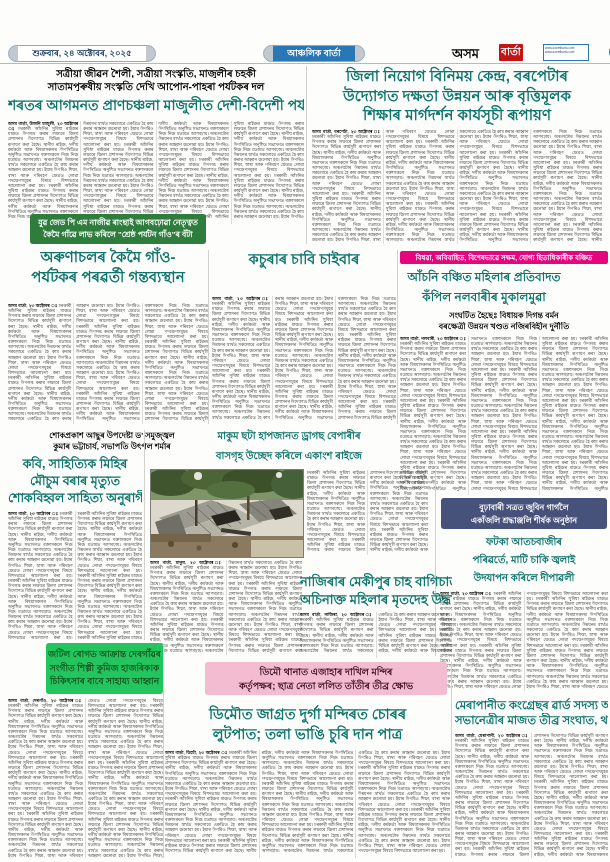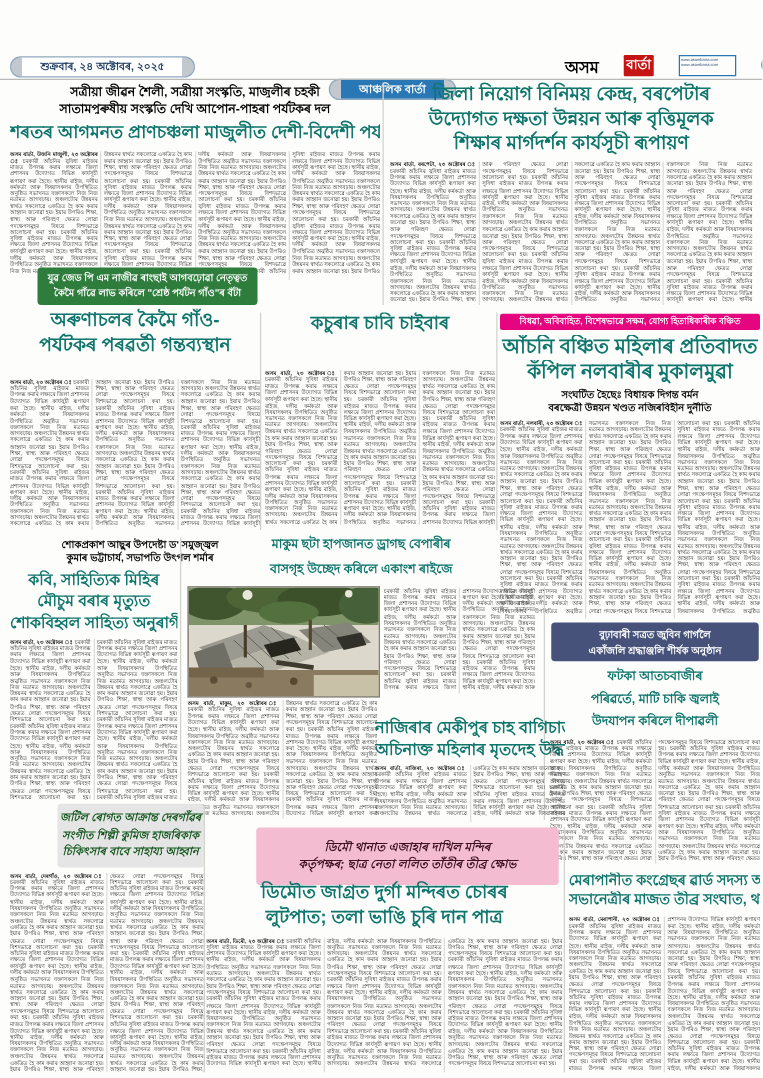--- a/index.html
+++ b/index.html
@@ -26,39 +26,39 @@
   .hl{font-weight:bold;color:#0f766e;text-align:center;overflow:hidden;}
   .hl .ln{display:block;white-space:nowrap;overflow:hidden;}
   .kick{font-weight:bold;color:#000;text-align:center;overflow:hidden;}
   .kickbox{border-radius:3px;display:flex;flex-direction:column;justify-content:center;overflow:hidden;}
   .kickbox .ln{display:block;white-space:nowrap;overflow:hidden;text-align:center;}
   .green-k{background:#2e7d3c;color:#fff;font-weight:bold;font-size:7.8px;line-height:12px;}
   .navy-k{background:#47527b;color:#fff;font-weight:bold;font-size:8px;line-height:13px;}
   .magenta-band{background:#e5057f;color:#fff;font-weight:bold;font-size:7px;line-height:13px;
         text-align:center;border-radius:2px;white-space:nowrap;overflow:hidden;}
   .pink-box{background:#f3bcd1;color:#3d1020;font-weight:bold;font-size:9.5px;line-height:13.5px;}
-  .green-box{background:#e5e5e5;color:#15571f;font-weight:bold;font-size:9px;line-height:13.5px;font-style:italic;}
+  .green-box{background:#22c55e;color:#15571f;font-weight:bold;font-size:9px;line-height:13.5px;}
   .subhead{font-weight:bold;font-size:8px;line-height:10.5px;color:#000;text-align:center;overflow:hidden;}
   .subhead .ln{display:block;white-space:nowrap;overflow:hidden;}
   
   .body{font-size:4.3px;line-height:5.15px;text-align:justify;color:#2a2a2a;overflow:hidden;
         column-gap:5px;column-rule:1px solid #dedcd6;}
   .c2{column-count:2;} .c3{column-count:3;} .c4{column-count:4;}
   .dl{font-weight:bold;color:#000;}
   .photo{border:1px solid #7c7c74;background:#cfc9bb;overflow:hidden;}
 </style>
 </head>
 <body>
 
 <div class="page">
 
   <div class="abs pill pill-date" style="left:8px;top:45px;width:146px;">
     <span>শুক্ৰবাৰ, ২৪ অক্টোবৰ, ২০২৫</span>
   </div>
-  <div class="abs pill pill-section" style="left:263px;top:45px;width:100px;margin-top:18px;">
+  <div class="abs pill pill-section" style="left:263px;top:45px;width:100px;">
     <span>আঞ্চলিক বাৰ্তা</span>
   </div>
   <div class="abs masthead" style="left:452px;top:44px;height:18px;">
     <span class="mast-black">অসম</span>
     <span class="mast-red">বাৰ্তা</span>
     <span class="siteb">
       <span style="display:block;">www.asombarta.com</span>
       <span style="display:block;">www.asombarta.com</span>
     </span>
     <span class="pageno">
@@ -108,21 +108,21 @@
     <span class="ln">কচুৰাৰ চাবি চাইবাৰ</span>
   </div>
   <div class="abs body c3" style="left:212px;top:296px;width:184px;height:124px;">
     <span class="dl">অসম বাৰ্তা, ২৩ অক্টোবৰ ঃ</span>
     <span>চৰকাৰী আঁচনিৰ সুবিধা ৰাইজৰ মাজত উপলব্ধ কৰাৰ লক্ষ্যৰে জিলা প্ৰশাসনৰ উদ্যোগত বিভিন্ন কাৰ্যসূচী ৰূপায়ণ কৰা হৈছে। স্থানীয় ৰাইজ, দলীয় কৰ্মকৰ্তা আৰু বিষয়াসকলৰ উপস্থিতিত অনুষ্ঠিত সভাখনত বক্তাসকলে নিজ নিজ মতামত আগবঢ়ায়। অঞ্চলটোৰ উন্নয়নৰ স্বাৰ্থত সকলোৱে একত্ৰিত হৈ কাম কৰাৰ আহ্বান জনোৱা হয়। ইয়াৰ উপৰিও শিক্ষা, স্বাস্থ্য আৰু পৰিবহণ ক্ষেত্ৰত লোৱা পদক্ষেপসমূহৰ বিষয়ে বিশদভাৱে আলোচনা কৰা হয়। চৰকাৰী আঁচনিৰ সুবিধা ৰাইজৰ মাজত উপলব্ধ কৰাৰ লক্ষ্যৰে জিলা প্ৰশাসনৰ উদ্যোগত বিভিন্ন কাৰ্যসূচী ৰূপায়ণ কৰা হৈছে। স্থানীয় ৰাইজ, দলীয় কৰ্মকৰ্তা আৰু বিষয়াসকলৰ উপস্থিতিত অনুষ্ঠিত সভাখনত বক্তাসকলে নিজ নিজ মতামত আগবঢ়ায়। অঞ্চলটোৰ উন্নয়নৰ স্বাৰ্থত সকলোৱে একত্ৰিত হৈ কাম কৰাৰ আহ্বান জনোৱা হয়। ইয়াৰ উপৰিও শিক্ষা, স্বাস্থ্য আৰু পৰিবহণ ক্ষেত্ৰত লোৱা পদক্ষেপসমূহৰ বিষয়ে বিশদভাৱে আলোচনা কৰা হয়। চৰকাৰী আঁচনিৰ সুবিধা ৰাইজৰ মাজত উপলব্ধ কৰাৰ লক্ষ্যৰে জিলা প্ৰশাসনৰ উদ্যোগত বিভিন্ন কাৰ্যসূচী ৰূপায়ণ কৰা হৈছে। স্থানীয় ৰাইজ, দলীয় কৰ্মকৰ্তা আৰু বিষয়াসকলৰ উপস্থিতিত অনুষ্ঠিত সভাখনত বক্তাসকলে নিজ নিজ মতামত আগবঢ়ায়। অঞ্চলটোৰ উন্নয়নৰ স্বাৰ্থত সকলোৱে একত্ৰিত হৈ কাম কৰাৰ আহ্বান জনোৱা হয়। ইয়াৰ উপৰিও শিক্ষা, স্বাস্থ্য আৰু পৰিবহণ ক্ষেত্ৰত লোৱা পদক্ষেপসমূহৰ বিষয়ে বিশদভাৱে আলোচনা কৰা হয়। চৰকাৰী আঁচনিৰ সুবিধা ৰাইজৰ মাজত উপলব্ধ কৰাৰ লক্ষ্যৰে জিলা প্ৰশাসনৰ উদ্যোগত বিভিন্ন কাৰ্যসূচী ৰূপায়ণ কৰা হৈছে। স্থানীয় ৰাইজ, দলীয় কৰ্মকৰ্তা আৰু বিষয়াসকলৰ উপস্থিতিত অনুষ্ঠিত সভাখনত বক্তাসকলে নিজ নিজ মতামত আগবঢ়ায়। অঞ্চলটোৰ উন্নয়নৰ স্বাৰ্থত সকলোৱে একত্ৰিত হৈ কাম কৰাৰ আহ্বান জনোৱা হয়। ইয়াৰ উপৰিও শিক্ষা, স্বাস্থ্য আৰু পৰিবহণ ক্ষেত্ৰত লোৱা পদক্ষেপসমূহৰ বিষয়ে বিশদভাৱে আলোচনা কৰা হয়। চৰকাৰী আঁচনিৰ সুবিধা ৰাইজৰ মাজত উপলব্ধ কৰাৰ লক্ষ্যৰে জিলা প্ৰশাসনৰ উদ্যোগত বিভিন্ন কাৰ্যসূচী ৰূপায়ণ কৰা হৈছে। স্থানীয় ৰাইজ, দলীয় কৰ্মকৰ্তা আৰু বিষয়াসকলৰ উপস্থিতিত অনুষ্ঠিত সভাখনত বক্তাসকলে নিজ নিজ মতামত আগবঢ়ায়। অঞ্চলটোৰ উন্নয়নৰ স্বাৰ্থত সকলোৱে একত্ৰিত হৈ কাম কৰাৰ আহ্বান জনোৱা হয়। ইয়াৰ উপৰিও শিক্ষা, স্বাস্থ্য আৰু পৰিবহণ ক্ষেত্ৰত লোৱা পদক্ষেপসমূহৰ বিষয়ে বিশদভাৱে আলোচনা কৰা হয়। চৰকাৰী আঁচনিৰ সুবিধা ৰাইজৰ মাজত উপলব্ধ কৰাৰ লক্ষ্যৰে জিলা প্ৰশাসনৰ উদ্যোগত বিভিন্ন কাৰ্যসূচী ৰূপায়ণ কৰা হৈছে। স্থানীয় ৰাইজ, দলীয় কৰ্মকৰ্তা আৰু বিষয়াসকলৰ উপস্থিতিত অনুষ্ঠিত সভাখনত বক্তাসকলে নিজ নিজ মতামত আগবঢ়ায়। অঞ্চলটোৰ উন্নয়নৰ স্বাৰ্থত সকলোৱে একত্ৰিত হৈ কাম কৰাৰ আহ্বান জনোৱা হয়। ইয়াৰ উপৰিও শিক্ষা, স্বাস্থ্য আৰু পৰিবহণ ক্ষেত্ৰত লোৱা পদক্ষেপসমূহৰ বিষয়ে বিশদভাৱে আলোচনা কৰা হয়।</span>
   </div>
 
   <div class="abs vrule" style="left:397px;top:250px;height:174px;"></div>
 
   <div class="abs magenta-band" style="left:400px;top:251px;width:208px;height:13px;">বিধৱা, অবিবাহিত, বিশেষভাৱে সক্ষম, যোগ্য হিতাধিকাৰীক বঞ্চিত</div>
-  <div class="abs hl" style="left:400px;top:268px;width:208px;height:40px;font-size:16px;line-height:19.5px;">
+  <div class="abs hl" style="left:380px;top:268px;width:208px;height:40px;font-size:12px;line-height:19.5px;">
     <span class="ln">আঁচনি বঞ্চিত মহিলাৰ প্ৰতিবাদত</span>
     <span class="ln">কঁপিল নলবাৰীৰ মুকালমুৱা</span>
   </div>
   <div class="abs subhead" style="left:400px;top:311px;width:208px;height:22px;">
     <span class="ln">সংঘটিত হৈছেঃ বিধায়ক দিগন্ত বৰ্মন</span>
     <span class="ln">বৰক্ষেত্ৰী উন্নয়ন খণ্ডত নজিৰবিহীন দুৰ্নীতি</span>
   </div>
   <div class="abs body c3" style="left:400px;top:336px;width:208px;height:159px;">
     <span class="dl">অসম বাৰ্তা, নলবাৰী, ২৩ অক্টোবৰ ঃ</span>
     <span>চৰকাৰী আঁচনিৰ সুবিধা ৰাইজৰ মাজত উপলব্ধ কৰাৰ লক্ষ্যৰে জিলা প্ৰশাসনৰ উদ্যোগত বিভিন্ন কাৰ্যসূচী ৰূপায়ণ কৰা হৈছে। স্থানীয় ৰাইজ, দলীয় কৰ্মকৰ্তা আৰু বিষয়াসকলৰ উপস্থিতিত অনুষ্ঠিত সভাখনত বক্তাসকলে নিজ নিজ মতামত আগবঢ়ায়। অঞ্চলটোৰ উন্নয়নৰ স্বাৰ্থত সকলোৱে একত্ৰিত হৈ কাম কৰাৰ আহ্বান জনোৱা হয়। ইয়াৰ উপৰিও শিক্ষা, স্বাস্থ্য আৰু পৰিবহণ ক্ষেত্ৰত লোৱা পদক্ষেপসমূহৰ বিষয়ে বিশদভাৱে আলোচনা কৰা হয়। চৰকাৰী আঁচনিৰ সুবিধা ৰাইজৰ মাজত উপলব্ধ কৰাৰ লক্ষ্যৰে জিলা প্ৰশাসনৰ উদ্যোগত বিভিন্ন কাৰ্যসূচী ৰূপায়ণ কৰা হৈছে। স্থানীয় ৰাইজ, দলীয় কৰ্মকৰ্তা আৰু বিষয়াসকলৰ উপস্থিতিত অনুষ্ঠিত সভাখনত বক্তাসকলে নিজ নিজ মতামত আগবঢ়ায়। অঞ্চলটোৰ উন্নয়নৰ স্বাৰ্থত সকলোৱে একত্ৰিত হৈ কাম কৰাৰ আহ্বান জনোৱা হয়। ইয়াৰ উপৰিও শিক্ষা, স্বাস্থ্য আৰু পৰিবহণ ক্ষেত্ৰত লোৱা পদক্ষেপসমূহৰ বিষয়ে বিশদভাৱে আলোচনা কৰা হয়। চৰকাৰী আঁচনিৰ সুবিধা ৰাইজৰ মাজত উপলব্ধ কৰাৰ লক্ষ্যৰে জিলা প্ৰশাসনৰ উদ্যোগত বিভিন্ন কাৰ্যসূচী ৰূপায়ণ কৰা হৈছে। স্থানীয় ৰাইজ, দলীয় কৰ্মকৰ্তা আৰু বিষয়াসকলৰ উপস্থিতিত অনুষ্ঠিত সভাখনত বক্তাসকলে নিজ নিজ মতামত আগবঢ়ায়। অঞ্চলটোৰ উন্নয়নৰ স্বাৰ্থত সকলোৱে একত্ৰিত হৈ কাম কৰাৰ আহ্বান জনোৱা হয়। ইয়াৰ উপৰিও শিক্ষা, স্বাস্থ্য আৰু পৰিবহণ ক্ষেত্ৰত লোৱা পদক্ষেপসমূহৰ বিষয়ে বিশদভাৱে আলোচনা কৰা হয়। চৰকাৰী আঁচনিৰ সুবিধা ৰাইজৰ মাজত উপলব্ধ কৰাৰ লক্ষ্যৰে জিলা প্ৰশাসনৰ উদ্যোগত বিভিন্ন কাৰ্যসূচী ৰূপায়ণ কৰা হৈছে। স্থানীয় ৰাইজ, দলীয় কৰ্মকৰ্তা আৰু বিষয়াসকলৰ উপস্থিতিত অনুষ্ঠিত সভাখনত বক্তাসকলে নিজ নিজ মতামত আগবঢ়ায়। অঞ্চলটোৰ উন্নয়নৰ স্বাৰ্থত সকলোৱে একত্ৰিত হৈ কাম কৰাৰ আহ্বান জনোৱা হয়। ইয়াৰ উপৰিও শিক্ষা, স্বাস্থ্য আৰু পৰিবহণ ক্ষেত্ৰত লোৱা পদক্ষেপসমূহৰ বিষয়ে বিশদভাৱে আলোচনা কৰা হয়। চৰকাৰী আঁচনিৰ সুবিধা ৰাইজৰ মাজত উপলব্ধ কৰাৰ লক্ষ্যৰে জিলা প্ৰশাসনৰ উদ্যোগত বিভিন্ন কাৰ্যসূচী ৰূপায়ণ কৰা হৈছে। স্থানীয় ৰাইজ, দলীয় কৰ্মকৰ্তা আৰু বিষয়াসকলৰ উপস্থিতিত অনুষ্ঠিত সভাখনত বক্তাসকলে নিজ নিজ মতামত আগবঢ়ায়। অঞ্চলটোৰ উন্নয়নৰ স্বাৰ্থত সকলোৱে একত্ৰিত হৈ কাম কৰাৰ আহ্বান জনোৱা হয়। ইয়াৰ উপৰিও শিক্ষা, স্বাস্থ্য আৰু পৰিবহণ ক্ষেত্ৰত লোৱা পদক্ষেপসমূহৰ বিষয়ে বিশদভাৱে আলোচনা কৰা হয়। চৰকাৰী আঁচনিৰ সুবিধা ৰাইজৰ মাজত উপলব্ধ কৰাৰ লক্ষ্যৰে জিলা প্ৰশাসনৰ উদ্যোগত বিভিন্ন কাৰ্যসূচী ৰূপায়ণ কৰা হৈছে। স্থানীয় ৰাইজ, দলীয় কৰ্মকৰ্তা আৰু বিষয়াসকলৰ উপস্থিতিত অনুষ্ঠিত সভাখনত বক্তাসকলে নিজ নিজ মতামত আগবঢ়ায়। অঞ্চলটোৰ উন্নয়নৰ স্বাৰ্থত সকলোৱে একত্ৰিত হৈ কাম কৰাৰ আহ্বান জনোৱা হয়। ইয়াৰ উপৰিও শিক্ষা, স্বাস্থ্য আৰু পৰিবহণ ক্ষেত্ৰত লোৱা পদক্ষেপসমূহৰ বিষয়ে বিশদভাৱে আলোচনা কৰা হয়। চৰকাৰী আঁচনিৰ সুবিধা ৰাইজৰ মাজত উপলব্ধ কৰাৰ লক্ষ্যৰে জিলা প্ৰশাসনৰ উদ্যোগত বিভিন্ন কাৰ্যসূচী ৰূপায়ণ কৰা হৈছে। স্থানীয় ৰাইজ, দলীয় কৰ্মকৰ্তা আৰু বিষয়াসকলৰ উপস্থিতিত অনুষ্ঠিত সভাখনত বক্তাসকলে নিজ নিজ মতামত আগবঢ়ায়। অঞ্চলটোৰ উন্নয়নৰ স্বাৰ্থত সকলোৱে একত্ৰিত হৈ কাম কৰাৰ আহ্বান জনোৱা হয়। ইয়াৰ উপৰিও শিক্ষা, স্বাস্থ্য আৰু পৰিবহণ ক্ষেত্ৰত লোৱা পদক্ষেপসমূহৰ বিষয়ে বিশদভাৱে আলোচনা কৰা হয়। চৰকাৰী আঁচনিৰ সুবিধা ৰাইজৰ মাজত উপলব্ধ কৰাৰ লক্ষ্যৰে জিলা প্ৰশাসনৰ উদ্যোগত বিভিন্ন কাৰ্যসূচী ৰূপায়ণ কৰা হৈছে। স্থানীয় ৰাইজ, দলীয় কৰ্মকৰ্তা আৰু বিষয়াসকলৰ উপস্থিতিত অনুষ্ঠিত সভাখনত বক্তাসকলে নিজ নিজ মতামত আগবঢ়ায়। অঞ্চলটোৰ উন্নয়নৰ স্বাৰ্থত সকলোৱে একত্ৰিত হৈ কাম কৰাৰ আহ্বান জনোৱা হয়। ইয়াৰ উপৰিও শিক্ষা, স্বাস্থ্য আৰু পৰিবহণ ক্ষেত্ৰত লোৱা পদক্ষেপসমূহৰ বিষয়ে বিশদভাৱে আলোচনা কৰা হয়।</span>
@@ -223,21 +223,21 @@
     <span class="ln">সংগীত শিল্পী কুমিজ হাজৰিকাক</span>
     <span class="ln">চিকিৎসাৰ বাবে সাহায্য আহ্বান</span>
   </div>
   <div class="abs body c2" style="left:8px;top:698px;width:155px;height:160px;">
     <span class="dl">অসম বাৰ্তা, দেৰগাঁও, ২৩ অক্টোবৰ ঃ</span>
     <span>চৰকাৰী আঁচনিৰ সুবিধা ৰাইজৰ মাজত উপলব্ধ কৰাৰ লক্ষ্যৰে জিলা প্ৰশাসনৰ উদ্যোগত বিভিন্ন কাৰ্যসূচী ৰূপায়ণ কৰা হৈছে। স্থানীয় ৰাইজ, দলীয় কৰ্মকৰ্তা আৰু বিষয়াসকলৰ উপস্থিতিত অনুষ্ঠিত সভাখনত বক্তাসকলে নিজ নিজ মতামত আগবঢ়ায়। অঞ্চলটোৰ উন্নয়নৰ স্বাৰ্থত সকলোৱে একত্ৰিত হৈ কাম কৰাৰ আহ্বান জনোৱা হয়। ইয়াৰ উপৰিও শিক্ষা, স্বাস্থ্য আৰু পৰিবহণ ক্ষেত্ৰত লোৱা পদক্ষেপসমূহৰ বিষয়ে বিশদভাৱে আলোচনা কৰা হয়। চৰকাৰী আঁচনিৰ সুবিধা ৰাইজৰ মাজত উপলব্ধ কৰাৰ লক্ষ্যৰে জিলা প্ৰশাসনৰ উদ্যোগত বিভিন্ন কাৰ্যসূচী ৰূপায়ণ কৰা হৈছে। স্থানীয় ৰাইজ, দলীয় কৰ্মকৰ্তা আৰু বিষয়াসকলৰ উপস্থিতিত অনুষ্ঠিত সভাখনত বক্তাসকলে নিজ নিজ মতামত আগবঢ়ায়। অঞ্চলটোৰ উন্নয়নৰ স্বাৰ্থত সকলোৱে একত্ৰিত হৈ কাম কৰাৰ আহ্বান জনোৱা হয়। ইয়াৰ উপৰিও শিক্ষা, স্বাস্থ্য আৰু পৰিবহণ ক্ষেত্ৰত লোৱা পদক্ষেপসমূহৰ বিষয়ে বিশদভাৱে আলোচনা কৰা হয়। চৰকাৰী আঁচনিৰ সুবিধা ৰাইজৰ মাজত উপলব্ধ কৰাৰ লক্ষ্যৰে জিলা প্ৰশাসনৰ উদ্যোগত বিভিন্ন কাৰ্যসূচী ৰূপায়ণ কৰা হৈছে। স্থানীয় ৰাইজ, দলীয় কৰ্মকৰ্তা আৰু বিষয়াসকলৰ উপস্থিতিত অনুষ্ঠিত সভাখনত বক্তাসকলে নিজ নিজ মতামত আগবঢ়ায়। অঞ্চলটোৰ উন্নয়নৰ স্বাৰ্থত সকলোৱে একত্ৰিত হৈ কাম কৰাৰ আহ্বান জনোৱা হয়। ইয়াৰ উপৰিও শিক্ষা, স্বাস্থ্য আৰু পৰিবহণ ক্ষেত্ৰত লোৱা পদক্ষেপসমূহৰ বিষয়ে বিশদভাৱে আলোচনা কৰা হয়। চৰকাৰী আঁচনিৰ সুবিধা ৰাইজৰ মাজত উপলব্ধ কৰাৰ লক্ষ্যৰে জিলা প্ৰশাসনৰ উদ্যোগত বিভিন্ন কাৰ্যসূচী ৰূপায়ণ কৰা হৈছে। স্থানীয় ৰাইজ, দলীয় কৰ্মকৰ্তা আৰু বিষয়াসকলৰ উপস্থিতিত অনুষ্ঠিত সভাখনত বক্তাসকলে নিজ নিজ মতামত আগবঢ়ায়। অঞ্চলটোৰ উন্নয়নৰ স্বাৰ্থত সকলোৱে একত্ৰিত হৈ কাম কৰাৰ আহ্বান জনোৱা হয়। ইয়াৰ উপৰিও শিক্ষা, স্বাস্থ্য আৰু পৰিবহণ ক্ষেত্ৰত লোৱা পদক্ষেপসমূহৰ বিষয়ে বিশদভাৱে আলোচনা কৰা হয়। চৰকাৰী আঁচনিৰ সুবিধা ৰাইজৰ মাজত উপলব্ধ কৰাৰ লক্ষ্যৰে জিলা প্ৰশাসনৰ উদ্যোগত বিভিন্ন কাৰ্যসূচী ৰূপায়ণ কৰা হৈছে। স্থানীয় ৰাইজ, দলীয় কৰ্মকৰ্তা আৰু বিষয়াসকলৰ উপস্থিতিত অনুষ্ঠিত সভাখনত বক্তাসকলে নিজ নিজ মতামত আগবঢ়ায়। অঞ্চলটোৰ উন্নয়নৰ স্বাৰ্থত সকলোৱে একত্ৰিত হৈ কাম কৰাৰ আহ্বান জনোৱা হয়। ইয়াৰ উপৰিও শিক্ষা, স্বাস্থ্য আৰু পৰিবহণ ক্ষেত্ৰত লোৱা পদক্ষেপসমূহৰ বিষয়ে বিশদভাৱে আলোচনা কৰা হয়। চৰকাৰী আঁচনিৰ সুবিধা ৰাইজৰ মাজত উপলব্ধ কৰাৰ লক্ষ্যৰে জিলা প্ৰশাসনৰ উদ্যোগত বিভিন্ন কাৰ্যসূচী ৰূপায়ণ কৰা হৈছে। স্থানীয় ৰাইজ, দলীয় কৰ্মকৰ্তা আৰু বিষয়াসকলৰ উপস্থিতিত অনুষ্ঠিত সভাখনত বক্তাসকলে নিজ নিজ মতামত আগবঢ়ায়। অঞ্চলটোৰ উন্নয়নৰ স্বাৰ্থত সকলোৱে একত্ৰিত হৈ কাম কৰাৰ আহ্বান জনোৱা হয়। ইয়াৰ উপৰিও শিক্ষা, স্বাস্থ্য আৰু পৰিবহণ ক্ষেত্ৰত লোৱা পদক্ষেপসমূহৰ বিষয়ে বিশদভাৱে আলোচনা কৰা হয়।</span>
   </div>
 
   <div class="abs vrule" style="left:163px;top:645px;height:213px;"></div>
 
-  <div class="abs kickbox pink-box" style="left:205px;top:662px;width:242px;height:46px;font-style:italic;">
+  <div class="abs kickbox pink-box" style="left:205px;top:662px;width:242px;height:33px;">
     <span class="ln">ডিমৌ থানাত এজাহাৰ দাখিল মন্দিৰ</span>
     <span class="ln">কৰ্তৃপক্ষৰ; ছাত্ৰ নেতা ললিত তাঁতীৰ তীব্ৰ ক্ষোভ</span>
   </div>
   <div class="abs hl" style="left:165px;top:705px;width:285px;height:41px;font-size:14.5px;line-height:19.5px;">
     <span class="ln">ডিমৌত জাগ্ৰত দুৰ্গা মন্দিৰত চোৰৰ</span>
     <span class="ln">লুটপাত; তলা ভাঙি চুৰি দান পাত্ৰ</span>
   </div>
   <div class="abs body c3" style="left:165px;top:750px;width:285px;height:108px;">
     <span class="dl">অসম বাৰ্তা, ডিমৌ, ২৩ অক্টোবৰ ঃ</span>
     <span>চৰকাৰী আঁচনিৰ সুবিধা ৰাইজৰ মাজত উপলব্ধ কৰাৰ লক্ষ্যৰে জিলা প্ৰশাসনৰ উদ্যোগত বিভিন্ন কাৰ্যসূচী ৰূপায়ণ কৰা হৈছে। স্থানীয় ৰাইজ, দলীয় কৰ্মকৰ্তা আৰু বিষয়াসকলৰ উপস্থিতিত অনুষ্ঠিত সভাখনত বক্তাসকলে নিজ নিজ মতামত আগবঢ়ায়। অঞ্চলটোৰ উন্নয়নৰ স্বাৰ্থত সকলোৱে একত্ৰিত হৈ কাম কৰাৰ আহ্বান জনোৱা হয়। ইয়াৰ উপৰিও শিক্ষা, স্বাস্থ্য আৰু পৰিবহণ ক্ষেত্ৰত লোৱা পদক্ষেপসমূহৰ বিষয়ে বিশদভাৱে আলোচনা কৰা হয়। চৰকাৰী আঁচনিৰ সুবিধা ৰাইজৰ মাজত উপলব্ধ কৰাৰ লক্ষ্যৰে জিলা প্ৰশাসনৰ উদ্যোগত বিভিন্ন কাৰ্যসূচী ৰূপায়ণ কৰা হৈছে। স্থানীয় ৰাইজ, দলীয় কৰ্মকৰ্তা আৰু বিষয়াসকলৰ উপস্থিতিত অনুষ্ঠিত সভাখনত বক্তাসকলে নিজ নিজ মতামত আগবঢ়ায়। অঞ্চলটোৰ উন্নয়নৰ স্বাৰ্থত সকলোৱে একত্ৰিত হৈ কাম কৰাৰ আহ্বান জনোৱা হয়। ইয়াৰ উপৰিও শিক্ষা, স্বাস্থ্য আৰু পৰিবহণ ক্ষেত্ৰত লোৱা পদক্ষেপসমূহৰ বিষয়ে বিশদভাৱে আলোচনা কৰা হয়। চৰকাৰী আঁচনিৰ সুবিধা ৰাইজৰ মাজত উপলব্ধ কৰাৰ লক্ষ্যৰে জিলা প্ৰশাসনৰ উদ্যোগত বিভিন্ন কাৰ্যসূচী ৰূপায়ণ কৰা হৈছে। স্থানীয় ৰাইজ, দলীয় কৰ্মকৰ্তা আৰু বিষয়াসকলৰ উপস্থিতিত অনুষ্ঠিত সভাখনত বক্তাসকলে নিজ নিজ মতামত আগবঢ়ায়। অঞ্চলটোৰ উন্নয়নৰ স্বাৰ্থত সকলোৱে একত্ৰিত হৈ কাম কৰাৰ আহ্বান জনোৱা হয়। ইয়াৰ উপৰিও শিক্ষা, স্বাস্থ্য আৰু পৰিবহণ ক্ষেত্ৰত লোৱা পদক্ষেপসমূহৰ বিষয়ে বিশদভাৱে আলোচনা কৰা হয়। চৰকাৰী আঁচনিৰ সুবিধা ৰাইজৰ মাজত উপলব্ধ কৰাৰ লক্ষ্যৰে জিলা প্ৰশাসনৰ উদ্যোগত বিভিন্ন কাৰ্যসূচী ৰূপায়ণ কৰা হৈছে। স্থানীয় ৰাইজ, দলীয় কৰ্মকৰ্তা আৰু বিষয়াসকলৰ উপস্থিতিত অনুষ্ঠিত সভাখনত বক্তাসকলে নিজ নিজ মতামত আগবঢ়ায়। অঞ্চলটোৰ উন্নয়নৰ স্বাৰ্থত সকলোৱে একত্ৰিত হৈ কাম কৰাৰ আহ্বান জনোৱা হয়। ইয়াৰ উপৰিও শিক্ষা, স্বাস্থ্য আৰু পৰিবহণ ক্ষেত্ৰত লোৱা পদক্ষেপসমূহৰ বিষয়ে বিশদভাৱে আলোচনা কৰা হয়। চৰকাৰী আঁচনিৰ সুবিধা ৰাইজৰ মাজত উপলব্ধ কৰাৰ লক্ষ্যৰে জিলা প্ৰশাসনৰ উদ্যোগত বিভিন্ন কাৰ্যসূচী ৰূপায়ণ কৰা হৈছে। স্থানীয় ৰাইজ, দলীয় কৰ্মকৰ্তা আৰু বিষয়াসকলৰ উপস্থিতিত অনুষ্ঠিত সভাখনত বক্তাসকলে নিজ নিজ মতামত আগবঢ়ায়। অঞ্চলটোৰ উন্নয়নৰ স্বাৰ্থত সকলোৱে একত্ৰিত হৈ কাম কৰাৰ আহ্বান জনোৱা হয়। ইয়াৰ উপৰিও শিক্ষা, স্বাস্থ্য আৰু পৰিবহণ ক্ষেত্ৰত লোৱা পদক্ষেপসমূহৰ বিষয়ে বিশদভাৱে আলোচনা কৰা হয়। চৰকাৰী আঁচনিৰ সুবিধা ৰাইজৰ মাজত উপলব্ধ কৰাৰ লক্ষ্যৰে জিলা প্ৰশাসনৰ উদ্যোগত বিভিন্ন কাৰ্যসূচী ৰূপায়ণ কৰা হৈছে। স্থানীয় ৰাইজ, দলীয় কৰ্মকৰ্তা আৰু বিষয়াসকলৰ উপস্থিতিত অনুষ্ঠিত সভাখনত বক্তাসকলে নিজ নিজ মতামত আগবঢ়ায়। অঞ্চলটোৰ উন্নয়নৰ স্বাৰ্থত সকলোৱে একত্ৰিত হৈ কাম কৰাৰ আহ্বান জনোৱা হয়। ইয়াৰ উপৰিও শিক্ষা, স্বাস্থ্য আৰু পৰিবহণ ক্ষেত্ৰত লোৱা পদক্ষেপসমূহৰ বিষয়ে বিশদভাৱে আলোচনা কৰা হয়। চৰকাৰী আঁচনিৰ সুবিধা ৰাইজৰ মাজত উপলব্ধ কৰাৰ লক্ষ্যৰে জিলা প্ৰশাসনৰ উদ্যোগত বিভিন্ন কাৰ্যসূচী ৰূপায়ণ কৰা হৈছে। স্থানীয় ৰাইজ, দলীয় কৰ্মকৰ্তা আৰু বিষয়াসকলৰ উপস্থিতিত অনুষ্ঠিত সভাখনত বক্তাসকলে নিজ নিজ মতামত আগবঢ়ায়। অঞ্চলটোৰ উন্নয়নৰ স্বাৰ্থত সকলোৱে একত্ৰিত হৈ কাম কৰাৰ আহ্বান জনোৱা হয়। ইয়াৰ উপৰিও শিক্ষা, স্বাস্থ্য আৰু পৰিবহণ ক্ষেত্ৰত লোৱা পদক্ষেপসমূহৰ বিষয়ে বিশদভাৱে আলোচনা কৰা হয়।</span>

